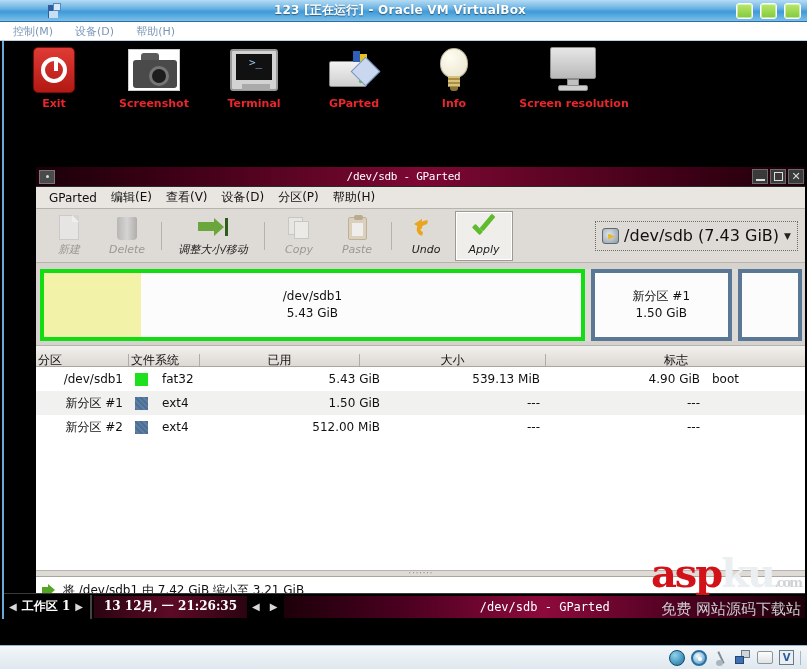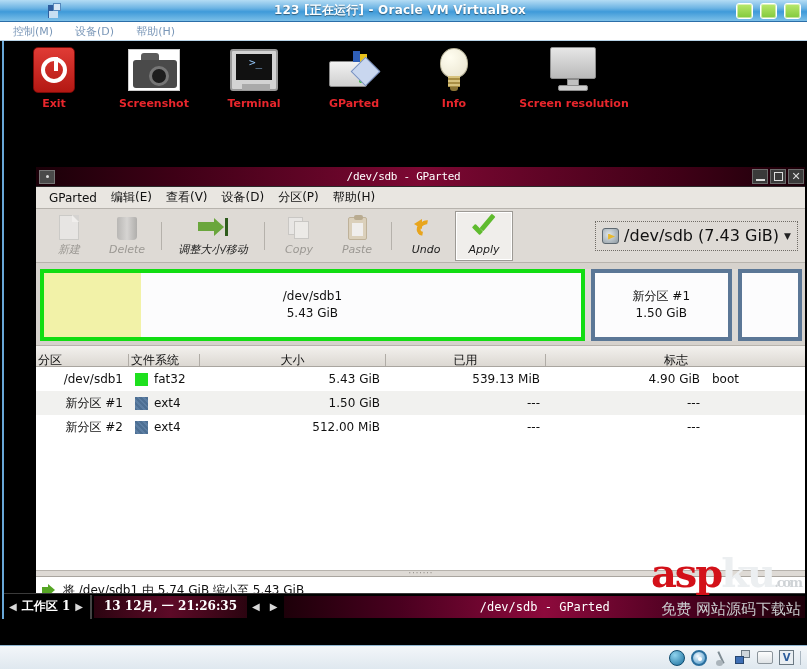--- a/index.html
+++ b/index.html
@@ -223,21 +223,21 @@
   .gp-table { margin: 0 0 0 0; background: #fff; }
   .tbl-head { display:flex; height: 22px; background: linear-gradient(to bottom,#f3f1ee,#dcd8d2);
     border-top:1px solid #b7b3ad; border-bottom:1px solid #a9a59f; }
   .th { font-size: 12px; color:#111; display:flex; align-items:center; border-right:1px solid #b0aca6; padding:0 2px;margin-top:8px;}
   .th.c { justify-content: center; }
   .tbl-body { background:#fff; }
   .tr { display:flex; height: 24px; align-items:center; font-size:12px; color:#111; }
   .tr.alt { background:#f1f1ef; }
   .td { display:flex; align-items:center; padding:0 6px; height:100%; }
   .td.r { justify-content: flex-end; }
-  .td.fs { gap: 6px; }
+  .td.fs { gap: 14px; }
   .swatch { width:13px; height:13px; display:inline-block; }
   .sw-fat32 { background:#1ee01e; }
   .sw-ext4  { background: repeating-linear-gradient(45deg,#4d6f93 0 2px,#5c7ea3 2px 4px); }
 
   .gp-split { height: 6px; background:#dedad5; border-top:1px solid #b7b3ad; display:flex;align-items:center;justify-content:center;}
   .gp-split .grip{ font-size:8px; letter-spacing:1px; color:#8e8a84; line-height:6px;}
 
   .gp-ops { background:#fff; border-top:1px solid #a9a59f; height: 52px; overflow:hidden; }
   .op-row { display:flex; align-items:center; gap:6px; height:26px; padding-left:6px; font-size:12px; color:#111; }
   .op-ic-arrow { width:15px;height:14px;position:relative;flex:0 0 auto; }
@@ -506,22 +506,22 @@
             <div></div>
             <div class="sz"></div>
           </div>
         </div>
       </div>
 
       <div class="gp-table">
         <div class="tbl-head">
           <div class="th" style="flex:0 0 93px">分区</div>
           <div class="th" style="flex:0 0 71px">文件系统</div>
+          <div class="th c" style="flex:0 0 160px">已用</div>
           <div class="th c" style="flex:0 0 186px">大小</div>
-          <div class="th c" style="flex:0 0 160px">已用</div>
           <div class="th c" style="flex:1 1 auto; border-right:none">标志</div>
         </div>
         <div class="tbl-body">
           <div class="tr">
             <div class="td r" style="flex:0 0 93px">/dev/sdb1</div>
             <div class="td fs" style="flex:0 0 71px">
               <span class="swatch sw-fat32"></span>
               <span>fat32</span>
             </div>
             <div class="td r" style="flex:0 0 186px">5.43 GiB</div>
@@ -558,21 +558,21 @@
       <div class="gp-split">
         <span class="grip">·······</span>
       </div>
 
       <div class="gp-ops">
         <div class="op-row">
           <span class="op-ic-arrow">
               <i class="ab"></i>
               <i class="ah"></i>
             </span>
-          <span>将 /dev/sdb1 由 5.74 GiB 缩小至 5.43 GiB</span>
+          <span>将 /dev/sdb1 由 7.42 GiB 缩小至 3.21 GiB</span>
         </div>
         <div class="op-row">
           <span class="op-ic-doc"></span>
           <span>在 /dev/sdb 上建立 主分区 #1 (ext4, 1.50 GiB)</span>
         </div>
       </div>
     </div>
 
     <div class="guest-taskbar">
       <span class="tb-arrow">◀</span>

